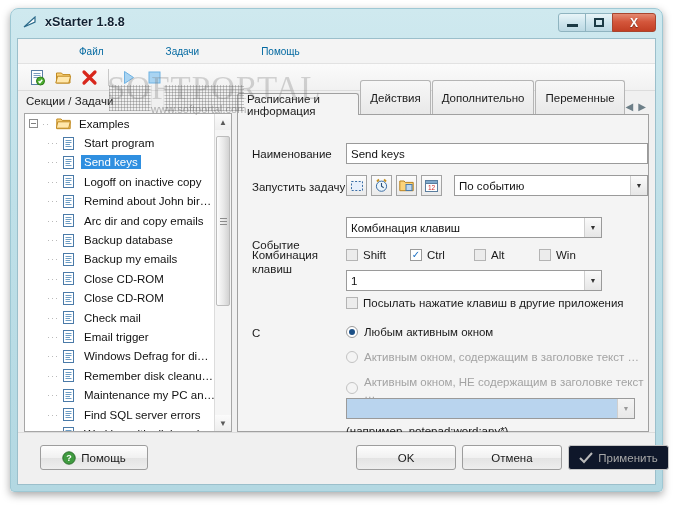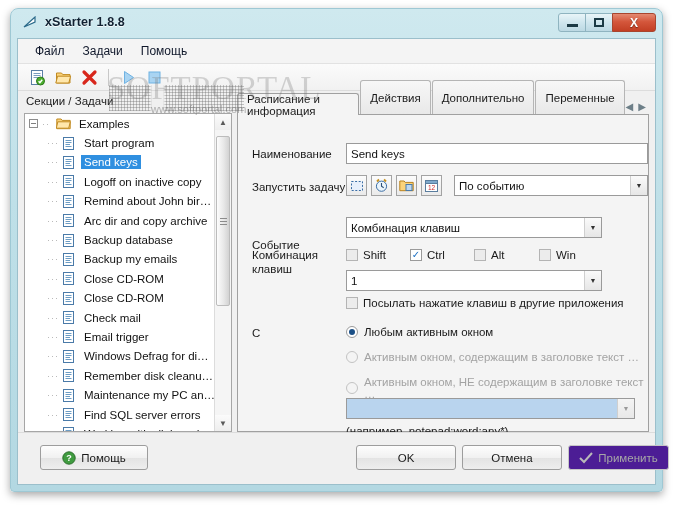--- a/index.html
+++ b/index.html
@@ -68,23 +68,24 @@
 
   
   .menubar {
     position: absolute; left: 0; top: 0; right: 0; height: 25px;
     background: #f4f4f4;
     border-bottom: 1px solid #e2e2e2;
     display: flex; align-items: center;
     padding-left: 9px;
   }
   .menu-item {
-    font-size: 12px; color: #0f172a;
+    font-size: 10px; color: #0369a1;
     padding: 3px 8px; margin-right: 2px;
     cursor: default;
+    margin-left: 44px;
   }
 
   
   .toolbar {
     position: absolute; left: 0; top: 25px; right: 0; height: 27px;
     background: linear-gradient(180deg,#fbfbfb,#f1f1f1);
     border-bottom: 1px solid #dcdcdc;
     display: flex; align-items: center; padding-left: 8px; gap: 4px;
   }
   .tb-btn {
@@ -243,21 +244,21 @@
     border-top: 1px solid #dcdcdc;
     background: #f0f0f0;
   }
   .btn {
     position: absolute; top: 12px; height: 25px;
     border: 1px solid #9d9d9d; border-radius: 3px;
     background: linear-gradient(180deg,#fdfdfd 0%, #f1f1f1 50%, #e3e3e3 51%, #eeeeee 100%);
     font-size: 11.5px; color:#1a1a1a;
     display:flex; align-items:center; justify-content:center; gap: 5px;
   }
-  .btn.disabled { color:#a7a7a7; border-color:#c6c6c6; background:#4c1d95; }
+  .btn.disabled { color:#a7a7a7; border-color:#c6c6c6; background:#0f172a; }
 
   
   .wm {
     position: absolute; left: 96px; top: 62px;
     pointer-events:none; z-index: 40;
   }
   .wm .big {
     font-size: 33px; color: rgba(120,120,120,0.30);
     font-family: "Liberation Serif", serif;
     letter-spacing: 1px; line-height: 34px;
@@ -401,21 +402,21 @@
                 </div>
                 <div class="tree-row child">
                   <span class="dots">···</span>
                   <svg class="ic" viewBox="0 0 15 15">
                     <rect x="2.5" y="1.5" width="10" height="12" fill="#ffffff" stroke="#4a7aa8"></rect>
                     <line x1="4.5" y1="4.5" x2="10.5" y2="4.5" stroke="#6c9cc4"></line>
                     <line x1="4.5" y1="6.5" x2="10.5" y2="6.5" stroke="#6c9cc4"></line>
                     <line x1="4.5" y1="8.5" x2="9" y2="8.5" stroke="#6c9cc4"></line>
                     <line x1="4.5" y1="10.5" x2="10.5" y2="10.5" stroke="#6c9cc4"></line>
                   </svg>
-                  <span class="lbl">Arc dir and copy archive</span>
+                  <span class="lbl">Arc dir and copy emails</span>
                 </div>
                 <div class="tree-row child">
                   <span class="dots">···</span>
                   <svg class="ic" viewBox="0 0 15 15">
                     <rect x="2.5" y="1.5" width="10" height="12" fill="#ffffff" stroke="#4a7aa8"></rect>
                     <line x1="4.5" y1="4.5" x2="10.5" y2="4.5" stroke="#6c9cc4"></line>
                     <line x1="4.5" y1="6.5" x2="10.5" y2="6.5" stroke="#6c9cc4"></line>
                     <line x1="4.5" y1="8.5" x2="9" y2="8.5" stroke="#6c9cc4"></line>
                     <line x1="4.5" y1="10.5" x2="10.5" y2="10.5" stroke="#6c9cc4"></line>
                   </svg>

